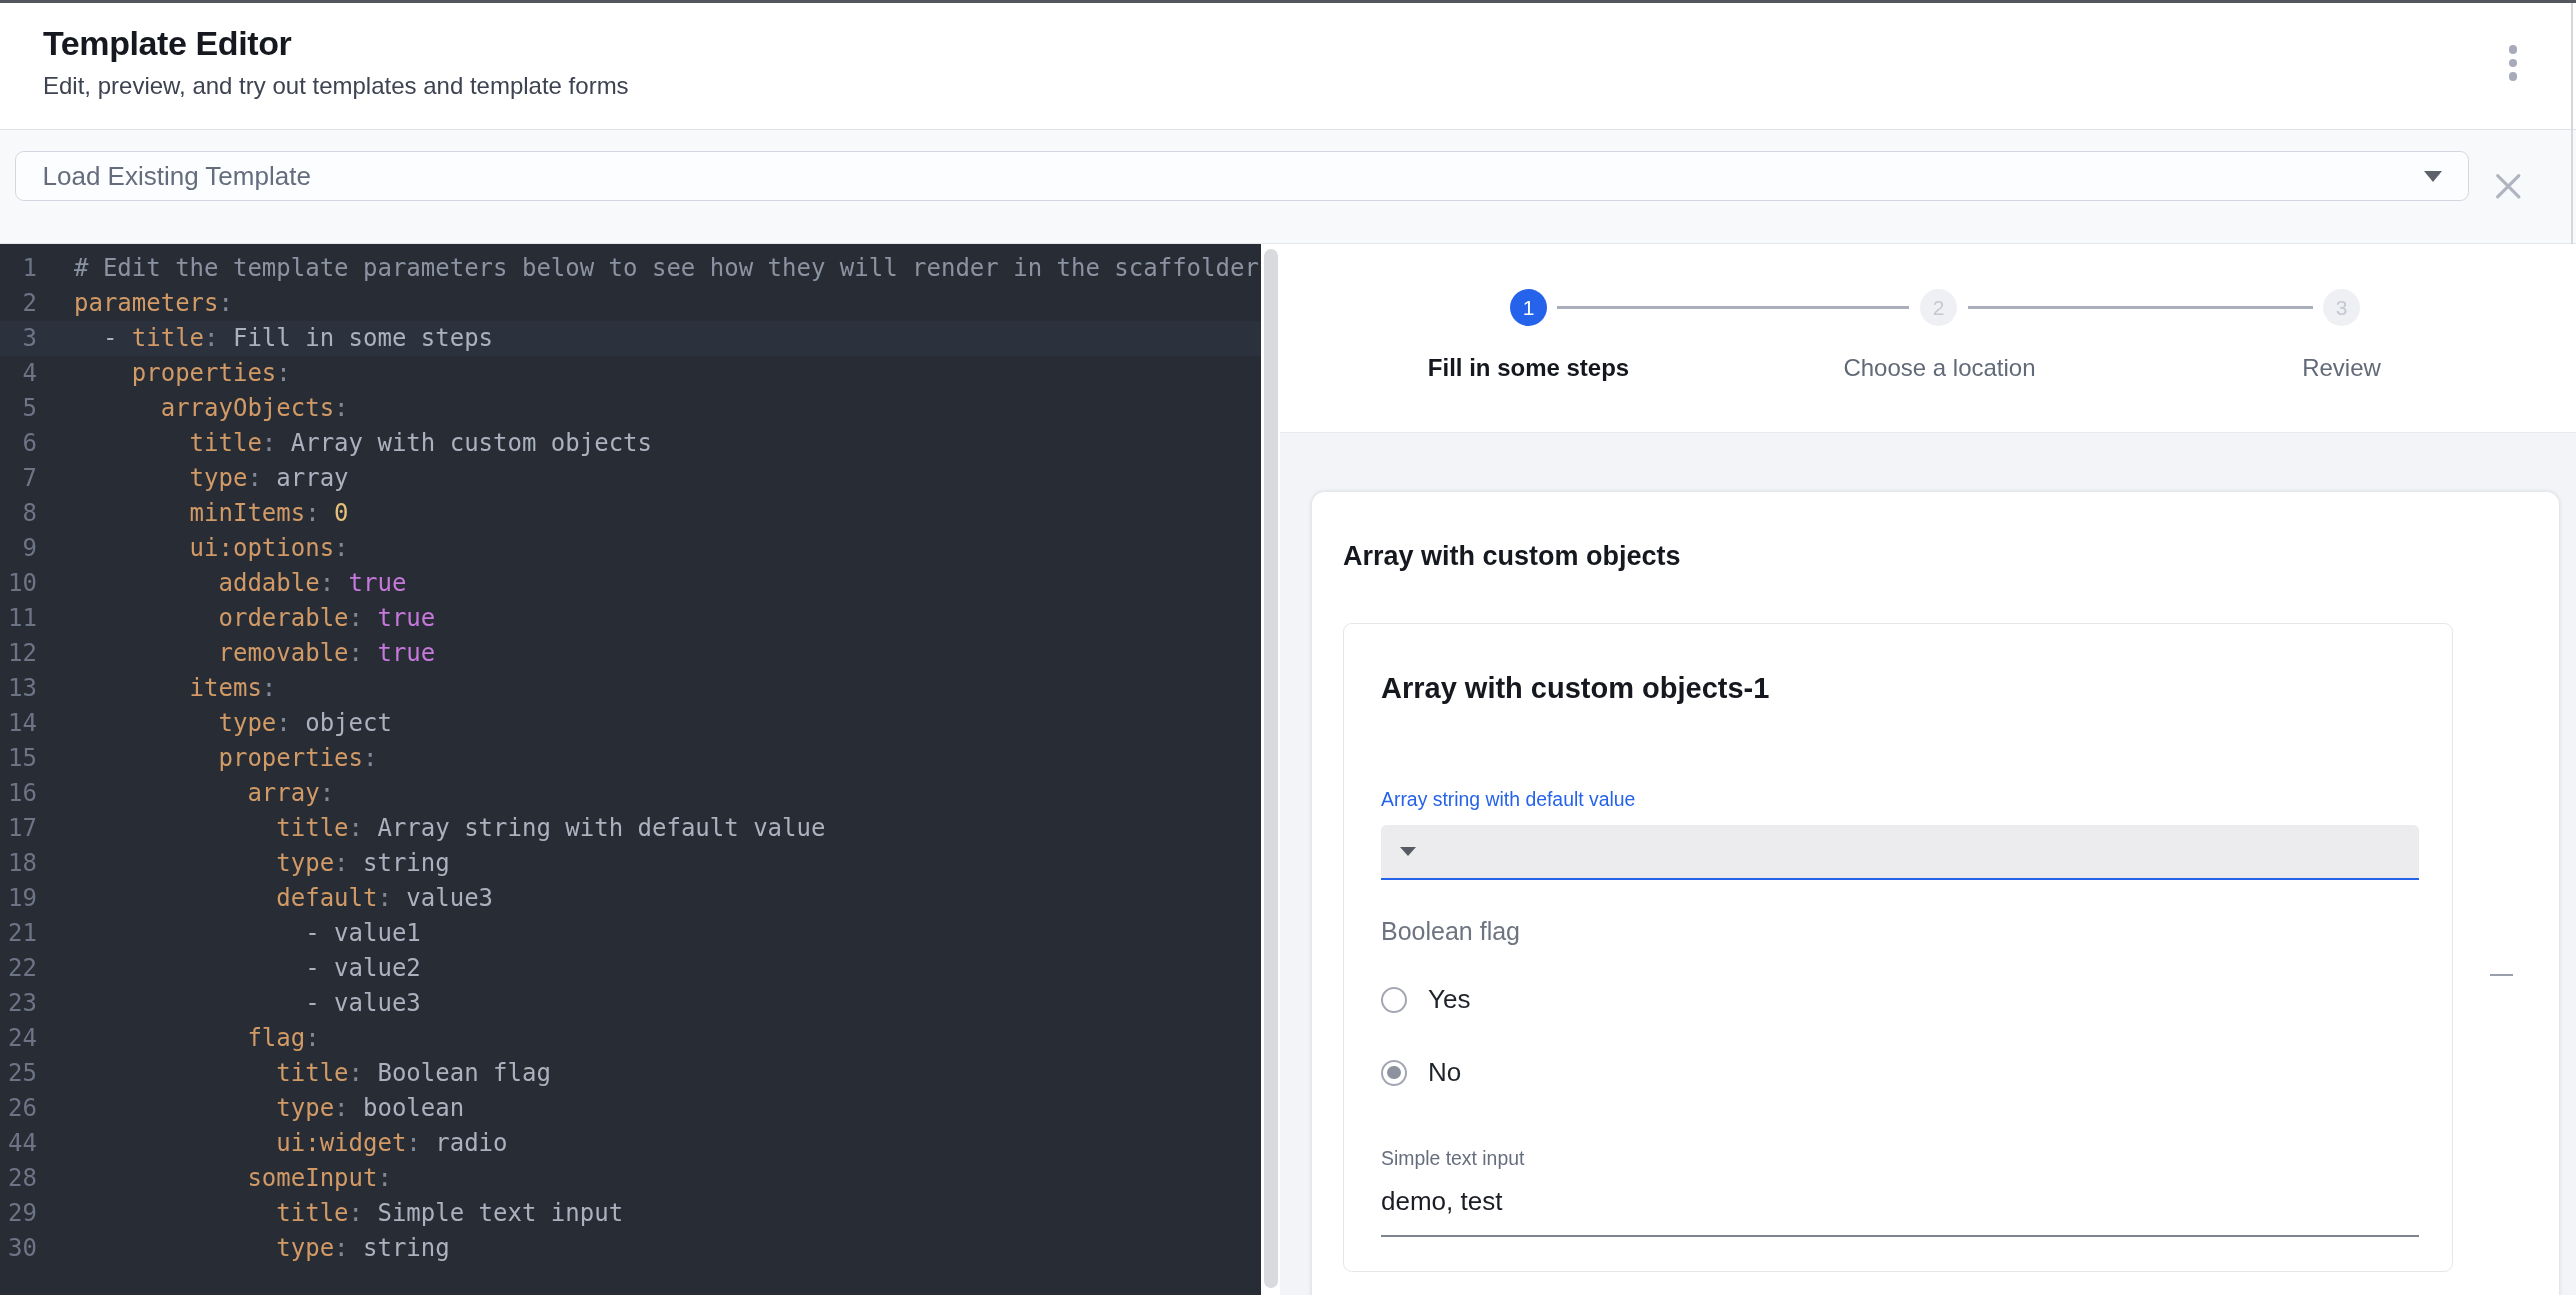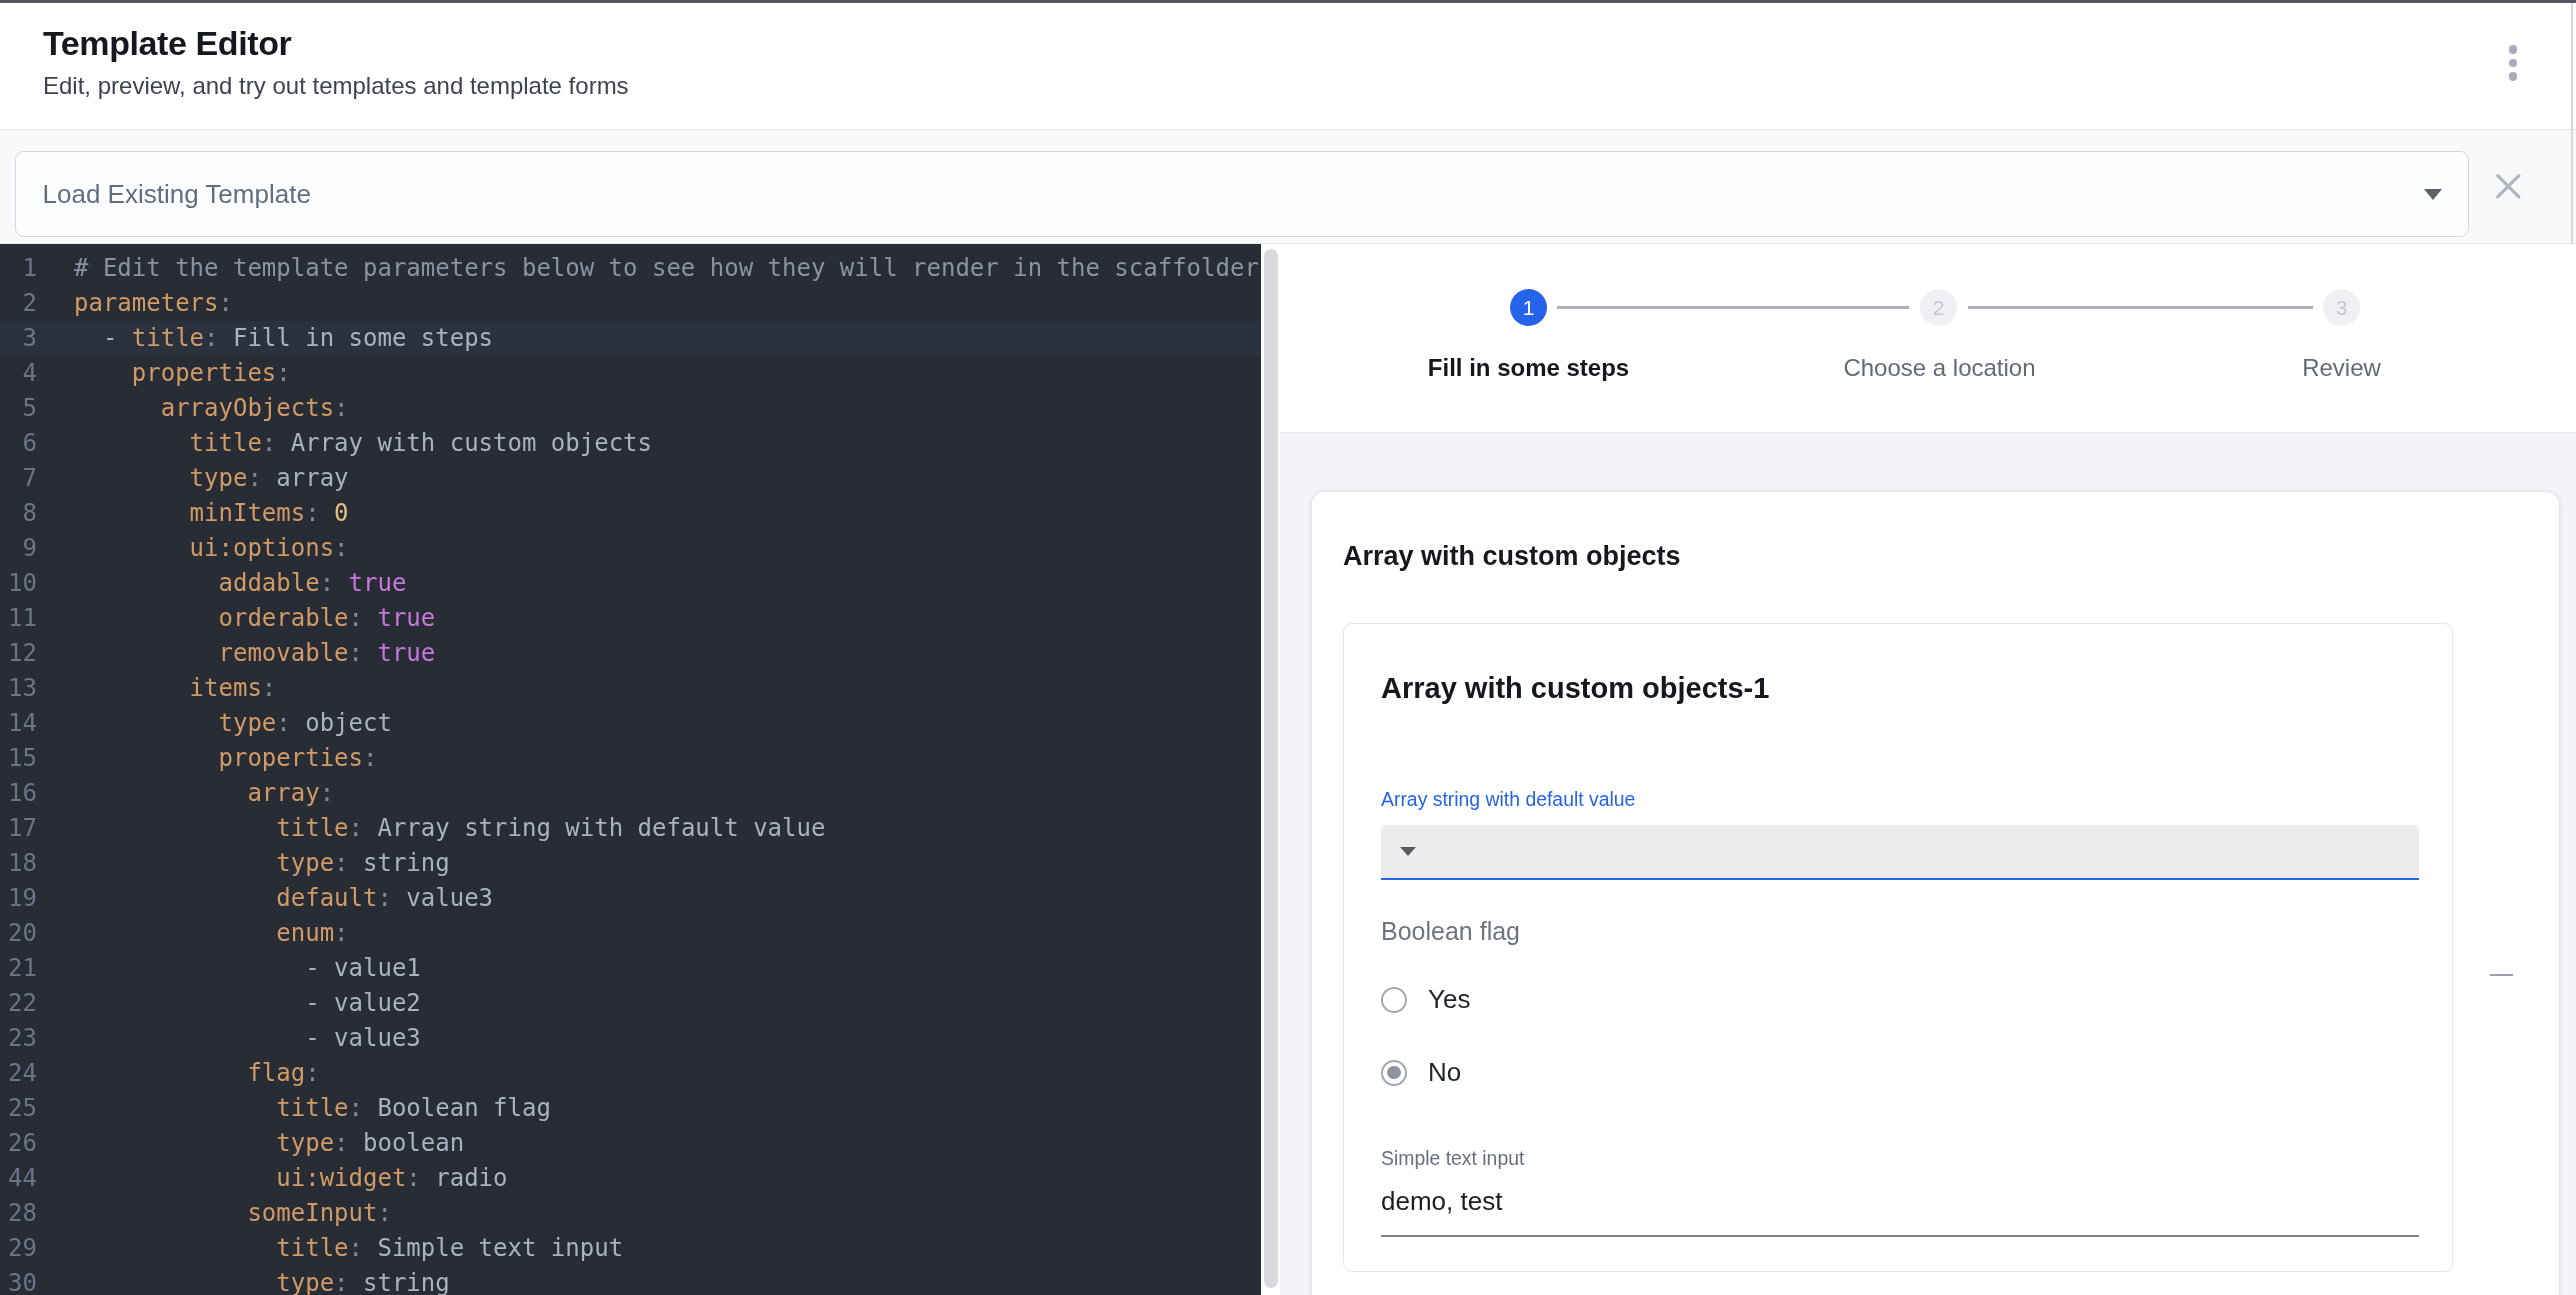--- a/index.html
+++ b/index.html
@@ -14,21 +14,21 @@
   .page-title{position:absolute;left:43px;top:24px;font-size:34px;font-weight:700;
               color:#15181e;letter-spacing:-0.4px;}
   .page-subtitle{position:absolute;left:43px;top:72px;font-size:24px;color:#3d4350;}
   .kebab-btn{position:absolute;right:34px;top:34px;width:58px;height:58px;background:none;border:none;
              display:flex;flex-direction:column;align-items:center;justify-content:center;gap:4.4px;cursor:pointer;}
   .kebab-btn .dot{width:8.8px;height:8.8px;border-radius:50%;background:#a6aaba;}
 
   
   .toolbar{position:absolute;top:130px;left:0;right:0;height:114px;background:#f8f9fb;
            border-bottom:0.9px solid #e7e8ec;box-sizing:border-box;}
-  .template-select{position:absolute;left:15px;top:21px;width:2454px;height:86px;box-sizing:border-box;
+  .template-select{position:absolute;left:15px;top:21px;width:2454px;height:50px;box-sizing:border-box;
                    border:1.8px solid #d3d6de;border-radius:8.8px;background:#fcfdfe;
                    display:flex;align-items:center;padding:0 26.5px;cursor:pointer;}
   .template-select .sel-value{flex:1;font-size:26px;color:#646c7d;}
   .caret-down{width:0;height:0;border-left:9.7px solid transparent;border-right:9.7px solid transparent;
               border-top:11.5px solid #5d6169;}
   .clear-btn{position:absolute;right:34px;top:23px;width:67px;height:67px;background:none;border:none;
              display:flex;align-items:center;justify-content:center;cursor:pointer;}
 
   
   .main{position:absolute;top:244px;left:0;right:0;bottom:0;}
@@ -142,21 +142,20 @@
         <div class="line"><span class="gutter">10</span><span class="code"><span class="tok-p">          </span><span class="tok-k">addable</span><span class="tok-pu">:</span><span class="tok-b"> true</span></span></div>
         <div class="line"><span class="gutter">11</span><span class="code"><span class="tok-p">          </span><span class="tok-k">orderable</span><span class="tok-pu">:</span><span class="tok-b"> true</span></span></div>
         <div class="line"><span class="gutter">12</span><span class="code"><span class="tok-p">          </span><span class="tok-k">removable</span><span class="tok-pu">:</span><span class="tok-b"> true</span></span></div>
         <div class="line"><span class="gutter">13</span><span class="code"><span class="tok-p">        </span><span class="tok-k">items</span><span class="tok-pu">:</span></span></div>
         <div class="line"><span class="gutter">14</span><span class="code"><span class="tok-p">          </span><span class="tok-k">type</span><span class="tok-pu">:</span><span class="tok-p"> object</span></span></div>
         <div class="line"><span class="gutter">15</span><span class="code"><span class="tok-p">          </span><span class="tok-k">properties</span><span class="tok-pu">:</span></span></div>
         <div class="line"><span class="gutter">16</span><span class="code"><span class="tok-p">            </span><span class="tok-k">array</span><span class="tok-pu">:</span></span></div>
         <div class="line"><span class="gutter">17</span><span class="code"><span class="tok-p">              </span><span class="tok-k">title</span><span class="tok-pu">:</span><span class="tok-p"> Array string with default value</span></span></div>
         <div class="line"><span class="gutter">18</span><span class="code"><span class="tok-p">              </span><span class="tok-k">type</span><span class="tok-pu">:</span><span class="tok-p"> string</span></span></div>
         <div class="line"><span class="gutter">19</span><span class="code"><span class="tok-p">              </span><span class="tok-k">default</span><span class="tok-pu">:</span><span class="tok-p"> value3</span></span></div>
-        <div class="line"><span class="gutter">20</span><span class="code"><span class="tok-p">              </span><span class="tok-k">enum</span><span class="tok-pu">:</span></span></div>
         <div class="line"><span class="gutter">21</span><span class="code"><span class="tok-p">                - value1</span></span></div>
         <div class="line"><span class="gutter">22</span><span class="code"><span class="tok-p">                - value2</span></span></div>
         <div class="line"><span class="gutter">23</span><span class="code"><span class="tok-p">                - value3</span></span></div>
         <div class="line"><span class="gutter">24</span><span class="code"><span class="tok-p">            </span><span class="tok-k">flag</span><span class="tok-pu">:</span></span></div>
         <div class="line"><span class="gutter">25</span><span class="code"><span class="tok-p">              </span><span class="tok-k">title</span><span class="tok-pu">:</span><span class="tok-p"> Boolean flag</span></span></div>
         <div class="line"><span class="gutter">26</span><span class="code"><span class="tok-p">              </span><span class="tok-k">type</span><span class="tok-pu">:</span><span class="tok-p"> boolean</span></span></div>
         <div class="line"><span class="gutter">44</span><span class="code"><span class="tok-p">              </span><span class="tok-k">ui:widget</span><span class="tok-pu">:</span><span class="tok-p"> radio</span></span></div>
         <div class="line"><span class="gutter">28</span><span class="code"><span class="tok-p">            </span><span class="tok-k">someInput</span><span class="tok-pu">:</span></span></div>
         <div class="line"><span class="gutter">29</span><span class="code"><span class="tok-p">              </span><span class="tok-k">title</span><span class="tok-pu">:</span><span class="tok-p"> Simple text input</span></span></div>
         <div class="line"><span class="gutter">30</span><span class="code"><span class="tok-p">              </span><span class="tok-k">type</span><span class="tok-pu">:</span><span class="tok-p"> string</span></span></div>

